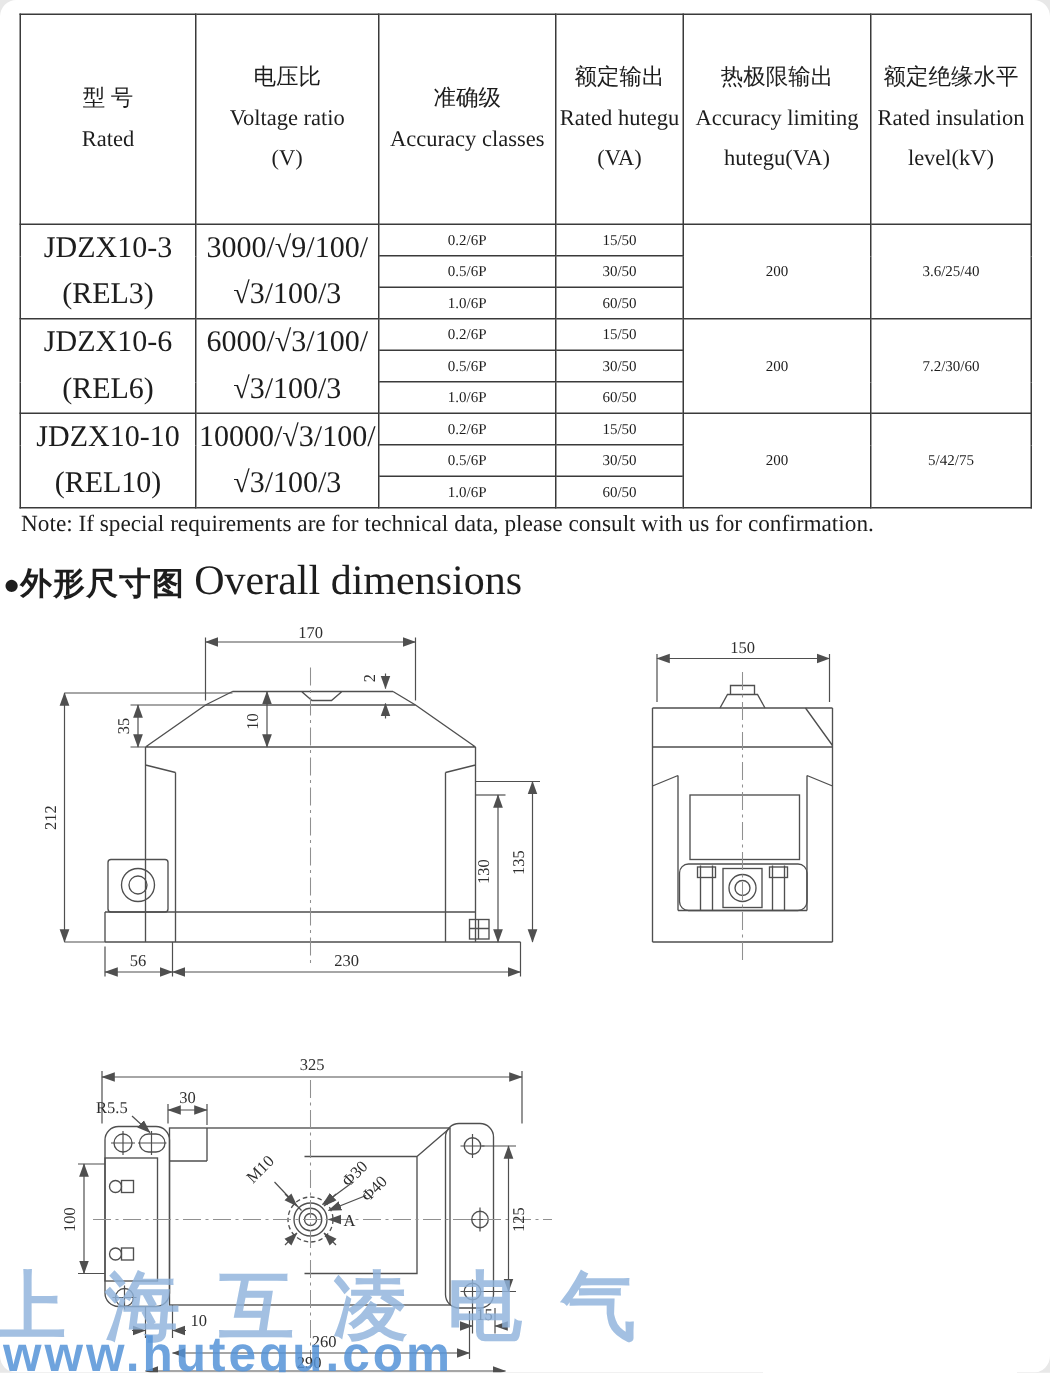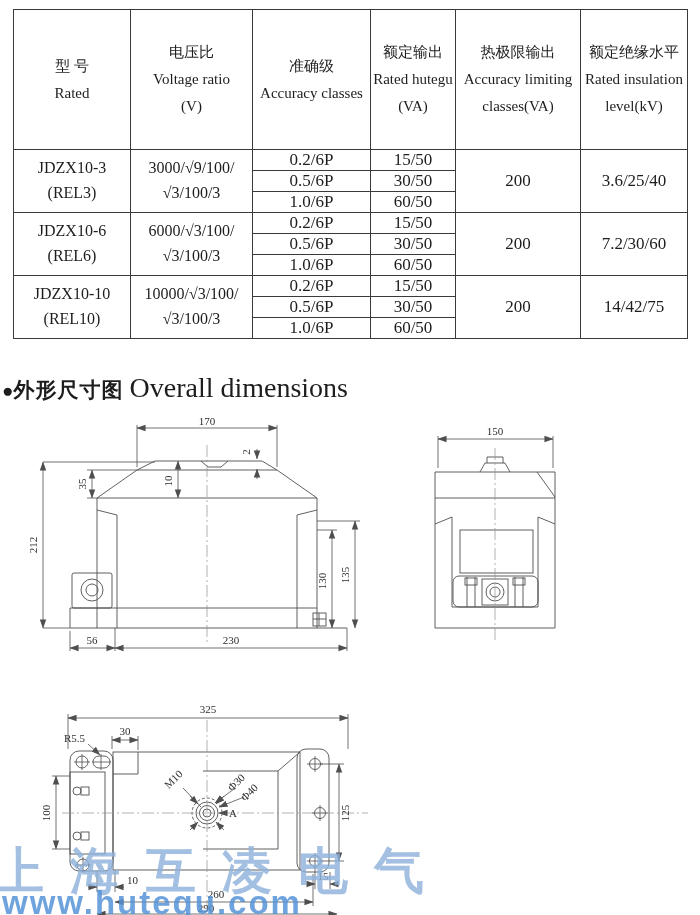--- a/index.html
+++ b/index.html
@@ -1,28 +1,28 @@
 <!DOCTYPE html>
 <html><head>
 <meta charset="utf-8">
 <style>
   html,body { margin:0; padding:0; background:#e8e8e8; }
   .page {
     position:relative; width:700px; height:915px; background:#ffffff;
     font-family:"Liberation Serif","DejaVu Serif",serif; color:#1d1d1d;
-    overflow:hidden; margin:0 auto;
+    overflow:hidden; margin:0 auto;border-radius:11px;
   }
   
   table.spec { position:absolute; left:13px; top:9px; width:674px;
     border-collapse:collapse; table-layout:fixed; }
   .spec th, .spec td { border:1px solid #3a3a3a; text-align:center;
     vertical-align:middle; padding:0; }
   .spec th { height:139px; font-weight:normal; font-size:15px; line-height:1.8; }
-  .spec td { height:16px; font-size:17px; }
-  .spec td.multi { font-size:16px; line-height:1.55; }
+  .spec td { height:16px; font-size:10px; }
+  .spec td.multi { font-size:20px; line-height:1.55; }
   
   .note-zh { position:absolute; left:14px; top:313px; font-size:15.5px; }
   .note-en { position:absolute; left:14px; top:341px; font-size:15.5px; }
   .sec-head { position:absolute; left:2px; top:372px; font-size:21px; }
   .sec-head .bullet { font-size:19px; }
   .sec-head .zh { font-weight:bold; letter-spacing:1px; }
   .sec-head .en { font-size:28px; margin-left:6px; }
   
   svg { position:absolute; overflow:visible; }
   .dl { stroke:#4f4f4f; stroke-width:0.9; fill:none; }
@@ -66,21 +66,21 @@
         <div>Accuracy classes</div>
       </th>
       <th>
         <div>额定输出</div>
         <div>Rated hutegu</div>
         <div>(VA)</div>
       </th>
       <th>
         <div>热极限输出</div>
         <div>Accuracy limiting</div>
-        <div>classes(VA)</div>
+        <div>hutegu(VA)</div>
       </th>
       <th>
         <div>额定绝缘水平</div>
         <div>Rated insulation</div>
         <div>level(kV)</div>
       </th>
     </tr>
 
     <tr>
       <td rowspan="3" class="multi">
@@ -133,33 +133,34 @@
         <div>JDZX10-10</div>
         <div>(REL10)</div>
       </td>
       <td rowspan="3" class="multi">
         <div>10000/√3/100/</div>
         <div>√3/100/3</div>
       </td>
       <td>0.2/6P</td>
       <td>15/50</td>
       <td rowspan="3">200</td>
-      <td rowspan="3">14/42/75</td>
+      <td rowspan="3">5/42/75</td>
     </tr>
     <tr>
       <td>0.5/6P</td>
       <td>30/50</td>
     </tr>
     <tr>
       <td>1.0/6P</td>
       <td>60/50</td>
     </tr>
   </tbody>
     </table>
 
+  <div class="note-en">Note: If special requirements are for technical data, please consult with us for confirmation.</div>
 
   <div class="sec-head">
     <span class="bullet">●</span><span class="zh">外形尺寸图</span><span class="en">Overall dimensions</span>
   </div>
 
   <svg style="left:25px; top:415px;" width="345" height="240" viewBox="0 0 345 240">
     <defs>
       <marker id="arF" viewBox="0 0 10 10" refX="9.5" refY="5" markerWidth="9" markerHeight="9" orient="auto-start-reverse" markerUnits="userSpaceOnUse">
         <path d="M0,1.4 L10,5 L0,8.6 Z" fill="#4f4f4f"></path>
         </marker>

